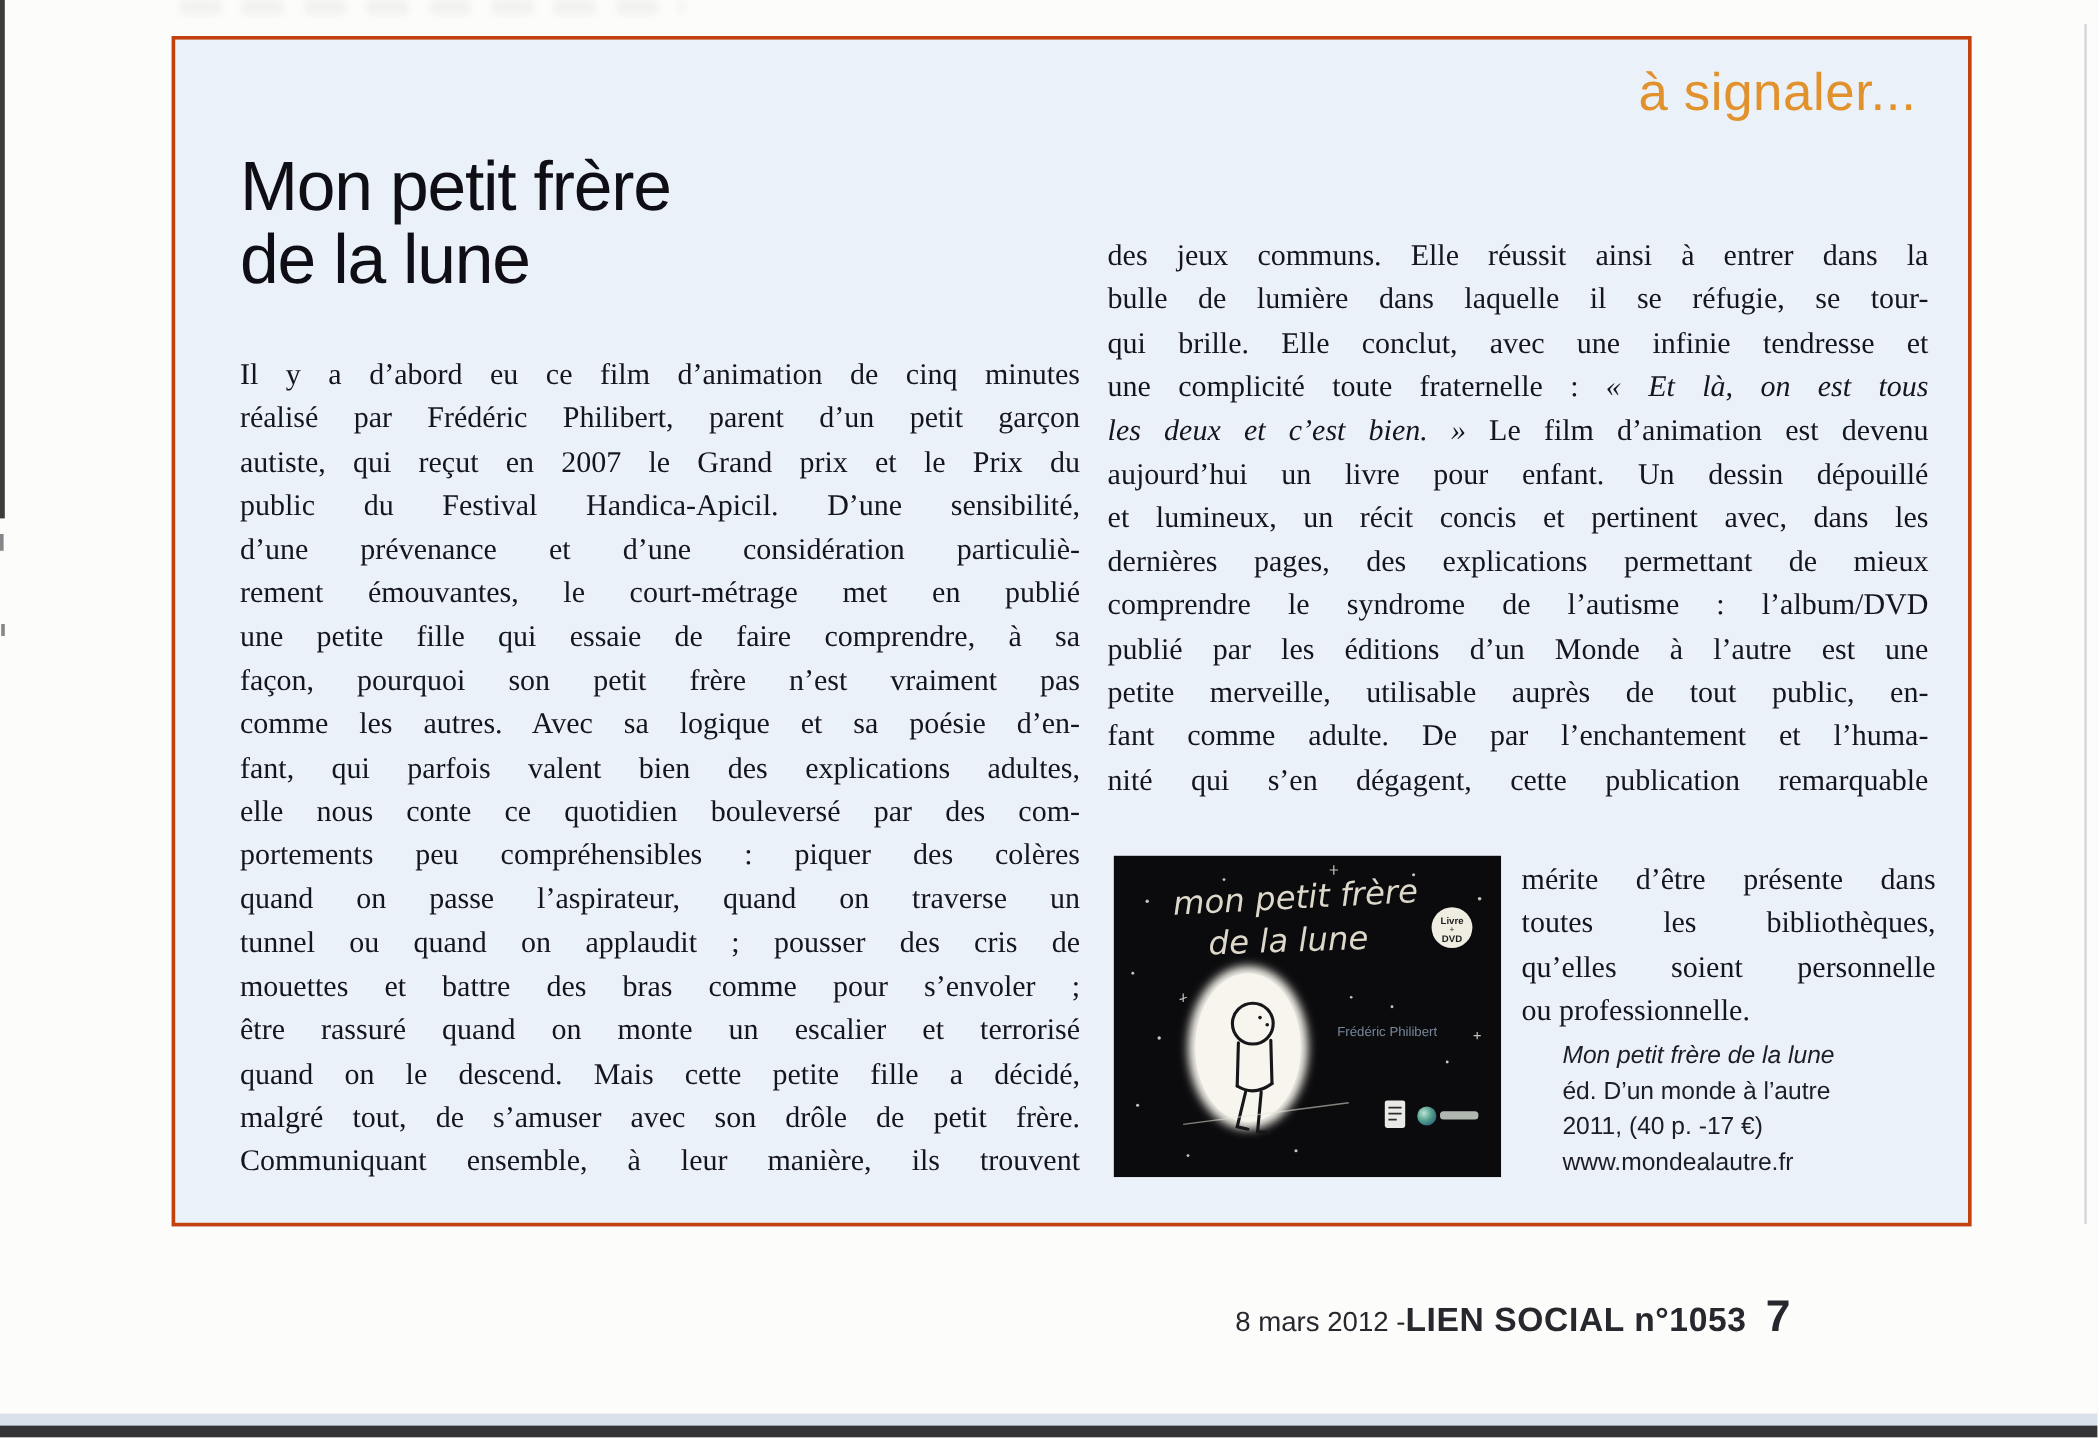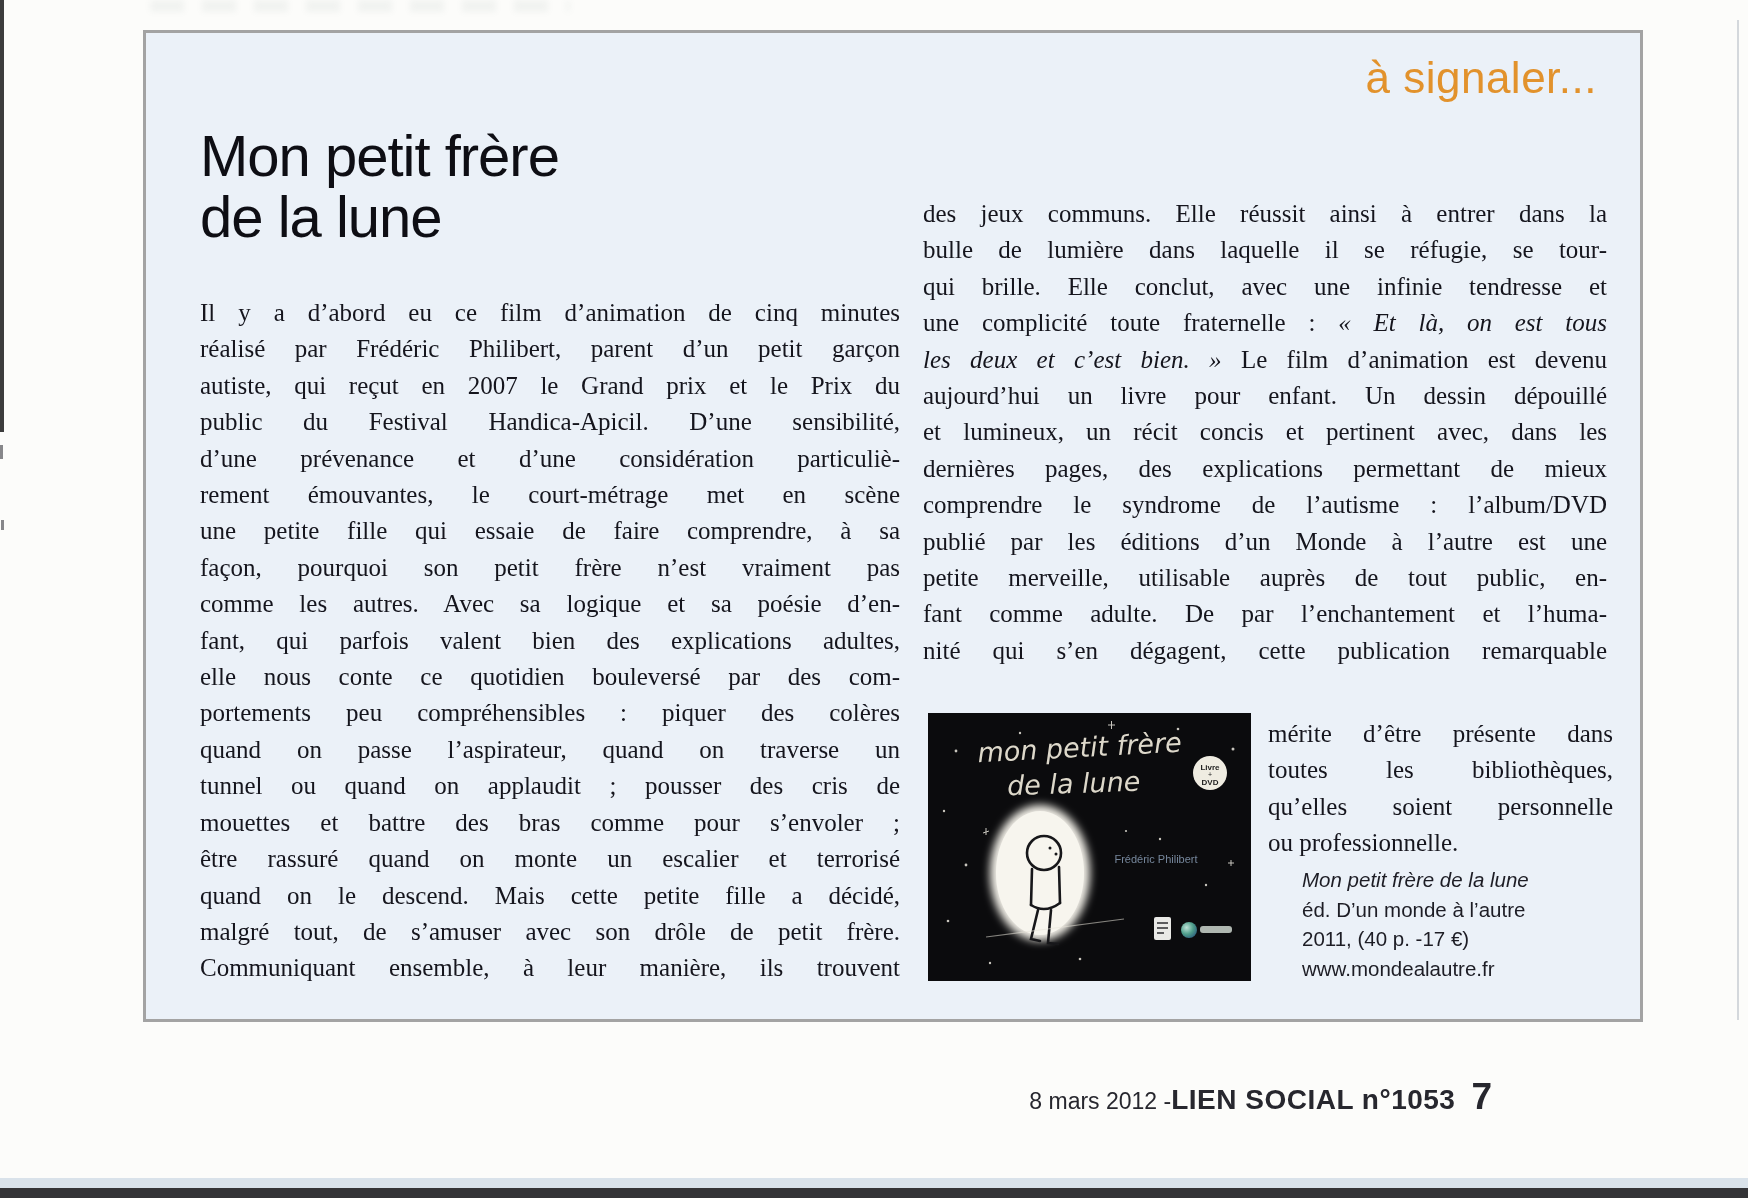--- a/index.html
+++ b/index.html
@@ -27,21 +27,21 @@
   }
   .bleed.v{
     background:repeating-linear-gradient(180deg, rgba(120,140,135,.5) 0 14px, rgba(120,140,135,0) 14px 30px);
     width:16px;height:auto;
   }
 
   
   .article-box{
     position:absolute;left:143px;top:30px;width:1500px;height:992px;
     background:#ebf1f8;
-    border:3px solid #a3a3a3;
+    border:3px solid #c2410c;
     box-sizing:border-box;
   }
 
   .section-label{
     position:absolute;top:20px;right:43px;
     font-size:44px;color:#e2922c;letter-spacing:.5px;
   }
 
   .article-title{
     position:absolute;left:54px;top:92px;
@@ -111,21 +111,21 @@
       <div>Mon petit frère</div>
       <div>de la lune</div>
     </div>
 
     <div class="col col-left">
       <div class="line">Il y a d’abord eu ce film d’animation de cinq minutes</div>
       <div class="line">réalisé par Frédéric Philibert, parent d’un petit garçon</div>
       <div class="line">autiste, qui reçut en 2007 le Grand prix et le Prix du</div>
       <div class="line">public du Festival Handica-Apicil. D’une sensibilité,</div>
       <div class="line">d’une prévenance et d’une considération particuliè-</div>
-      <div class="line">rement émouvantes, le court-métrage met en scène</div>
+      <div class="line">rement émouvantes, le court-métrage met en publié</div>
       <div class="line">une petite fille qui essaie de faire comprendre, à sa</div>
       <div class="line">façon, pourquoi son petit frère n’est vraiment pas</div>
       <div class="line">comme les autres. Avec sa logique et sa poésie d’en-</div>
       <div class="line">fant, qui parfois valent bien des explications adultes,</div>
       <div class="line">elle nous conte ce quotidien bouleversé par des com-</div>
       <div class="line">portements peu compréhensibles : piquer des colères</div>
       <div class="line">quand on passe l’aspirateur, quand on traverse un</div>
       <div class="line">tunnel ou quand on applaudit ; pousser des cris de</div>
       <div class="line">mouettes et battre des bras comme pour s’envoler ;</div>
       <div class="line">être rassuré quand on monte un escalier et terrorisé</div>

